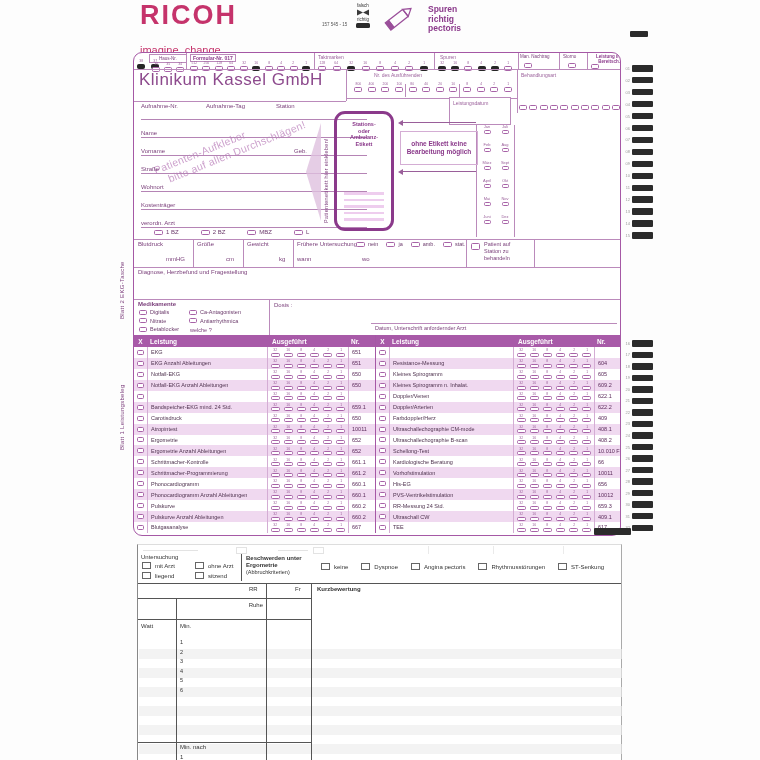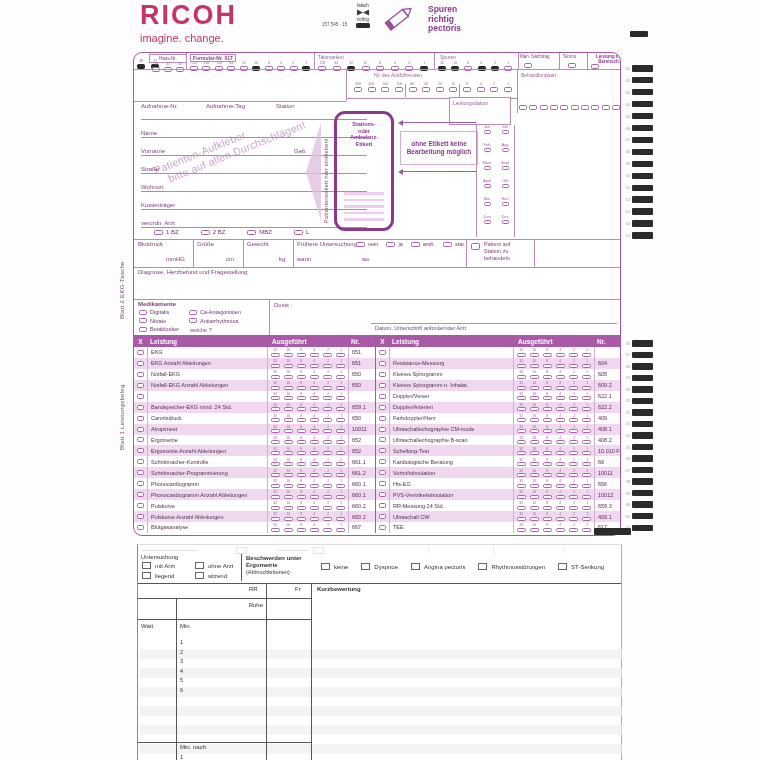--- a/index.html
+++ b/index.html
@@ -65,21 +65,21 @@
   .minrows div{height:9.55px;line-height:9.5px;font-size:5.5px;color:#333;}
   .stripe{left:1px;width:483px;height:9.5px;background:#ededed;opacity:.65;}
 </style>
 </head>
 <body>
 
 <div class="page">
 
   <div class="a" style="left:140px;top:2px;">
     <div style="font-size:27px;font-weight:bold;letter-spacing:2px;color:#c5336b;line-height:26px;">RICOH</div>
-    <div style="font-size:11px;color:#c5336b;margin-top:4px;">imagine. change.</div>
+    <div style="font-size:11px;color:#c5336b;margin-top:16px;">imagine. change.</div>
   </div>
   <div class="a" style="left:322px;top:22px;font-size:4.5px;color:#555;">157 545 - 15</div>
 
   <div class="a" style="left:352px;top:3px;width:22px;display:flex;flex-direction:column;align-items:center;gap:1px;">
     <span style="font-size:4.5px;color:#333;">falsch</span>
     <svg width="14" height="7">
       <path d="M1 0.5 L7 3.5 L1 6.5 Z M13 0.5 L7 3.5 L13 6.5 Z" fill="#3a3a3a"></path>
     </svg>
     <span style="font-size:4.5px;color:#333;">richtig</span>
     <span style="width:14px;height:5px;background:#2b2b2b;border-radius:1.5px;"></span>
@@ -255,20 +255,21 @@
     <div class="a vline" style="left:425px;top:0;height:16px;"></div>
     <div class="a" style="left:429px;top:1px;font-size:4.5px;color:#7a3f7a;">Storno</div>
     <b class="a cb" style="left:434px;top:10px;"></b>
 
     <div class="a vline" style="left:453px;top:0;height:16px;"></div>
     <div class="a dk" style="left:455px;top:1px;width:31px;font-size:4.5px;line-height:5px;text-align:right;">Leistung in Bereitsch.</div>
     <b class="a cb" style="left:457px;top:11px;"></b>
 
     <div class="a hline" style="left:0;top:16px;width:487px;"></div>
 
+    <div class="a" style="left:5px;top:17px;font-size:17px;font-weight:500;letter-spacing:.5px;color:#8d4a8d;">Klinikum Kassel GmbH</div>
 
     <div class="a vline" style="left:212px;top:16px;height:32px;"></div>
     <div class="a pl2" style="left:240px;top:19px;width:110px;">Nr. des Ausführenden</div>
     <div class="a bitsrow abits" style="left:218px;top:29px;width:162px;">
 
     <span class="bit">
         <i>800</i>
           <b class="cb"></b>
       </span>
         <span class="bit">

